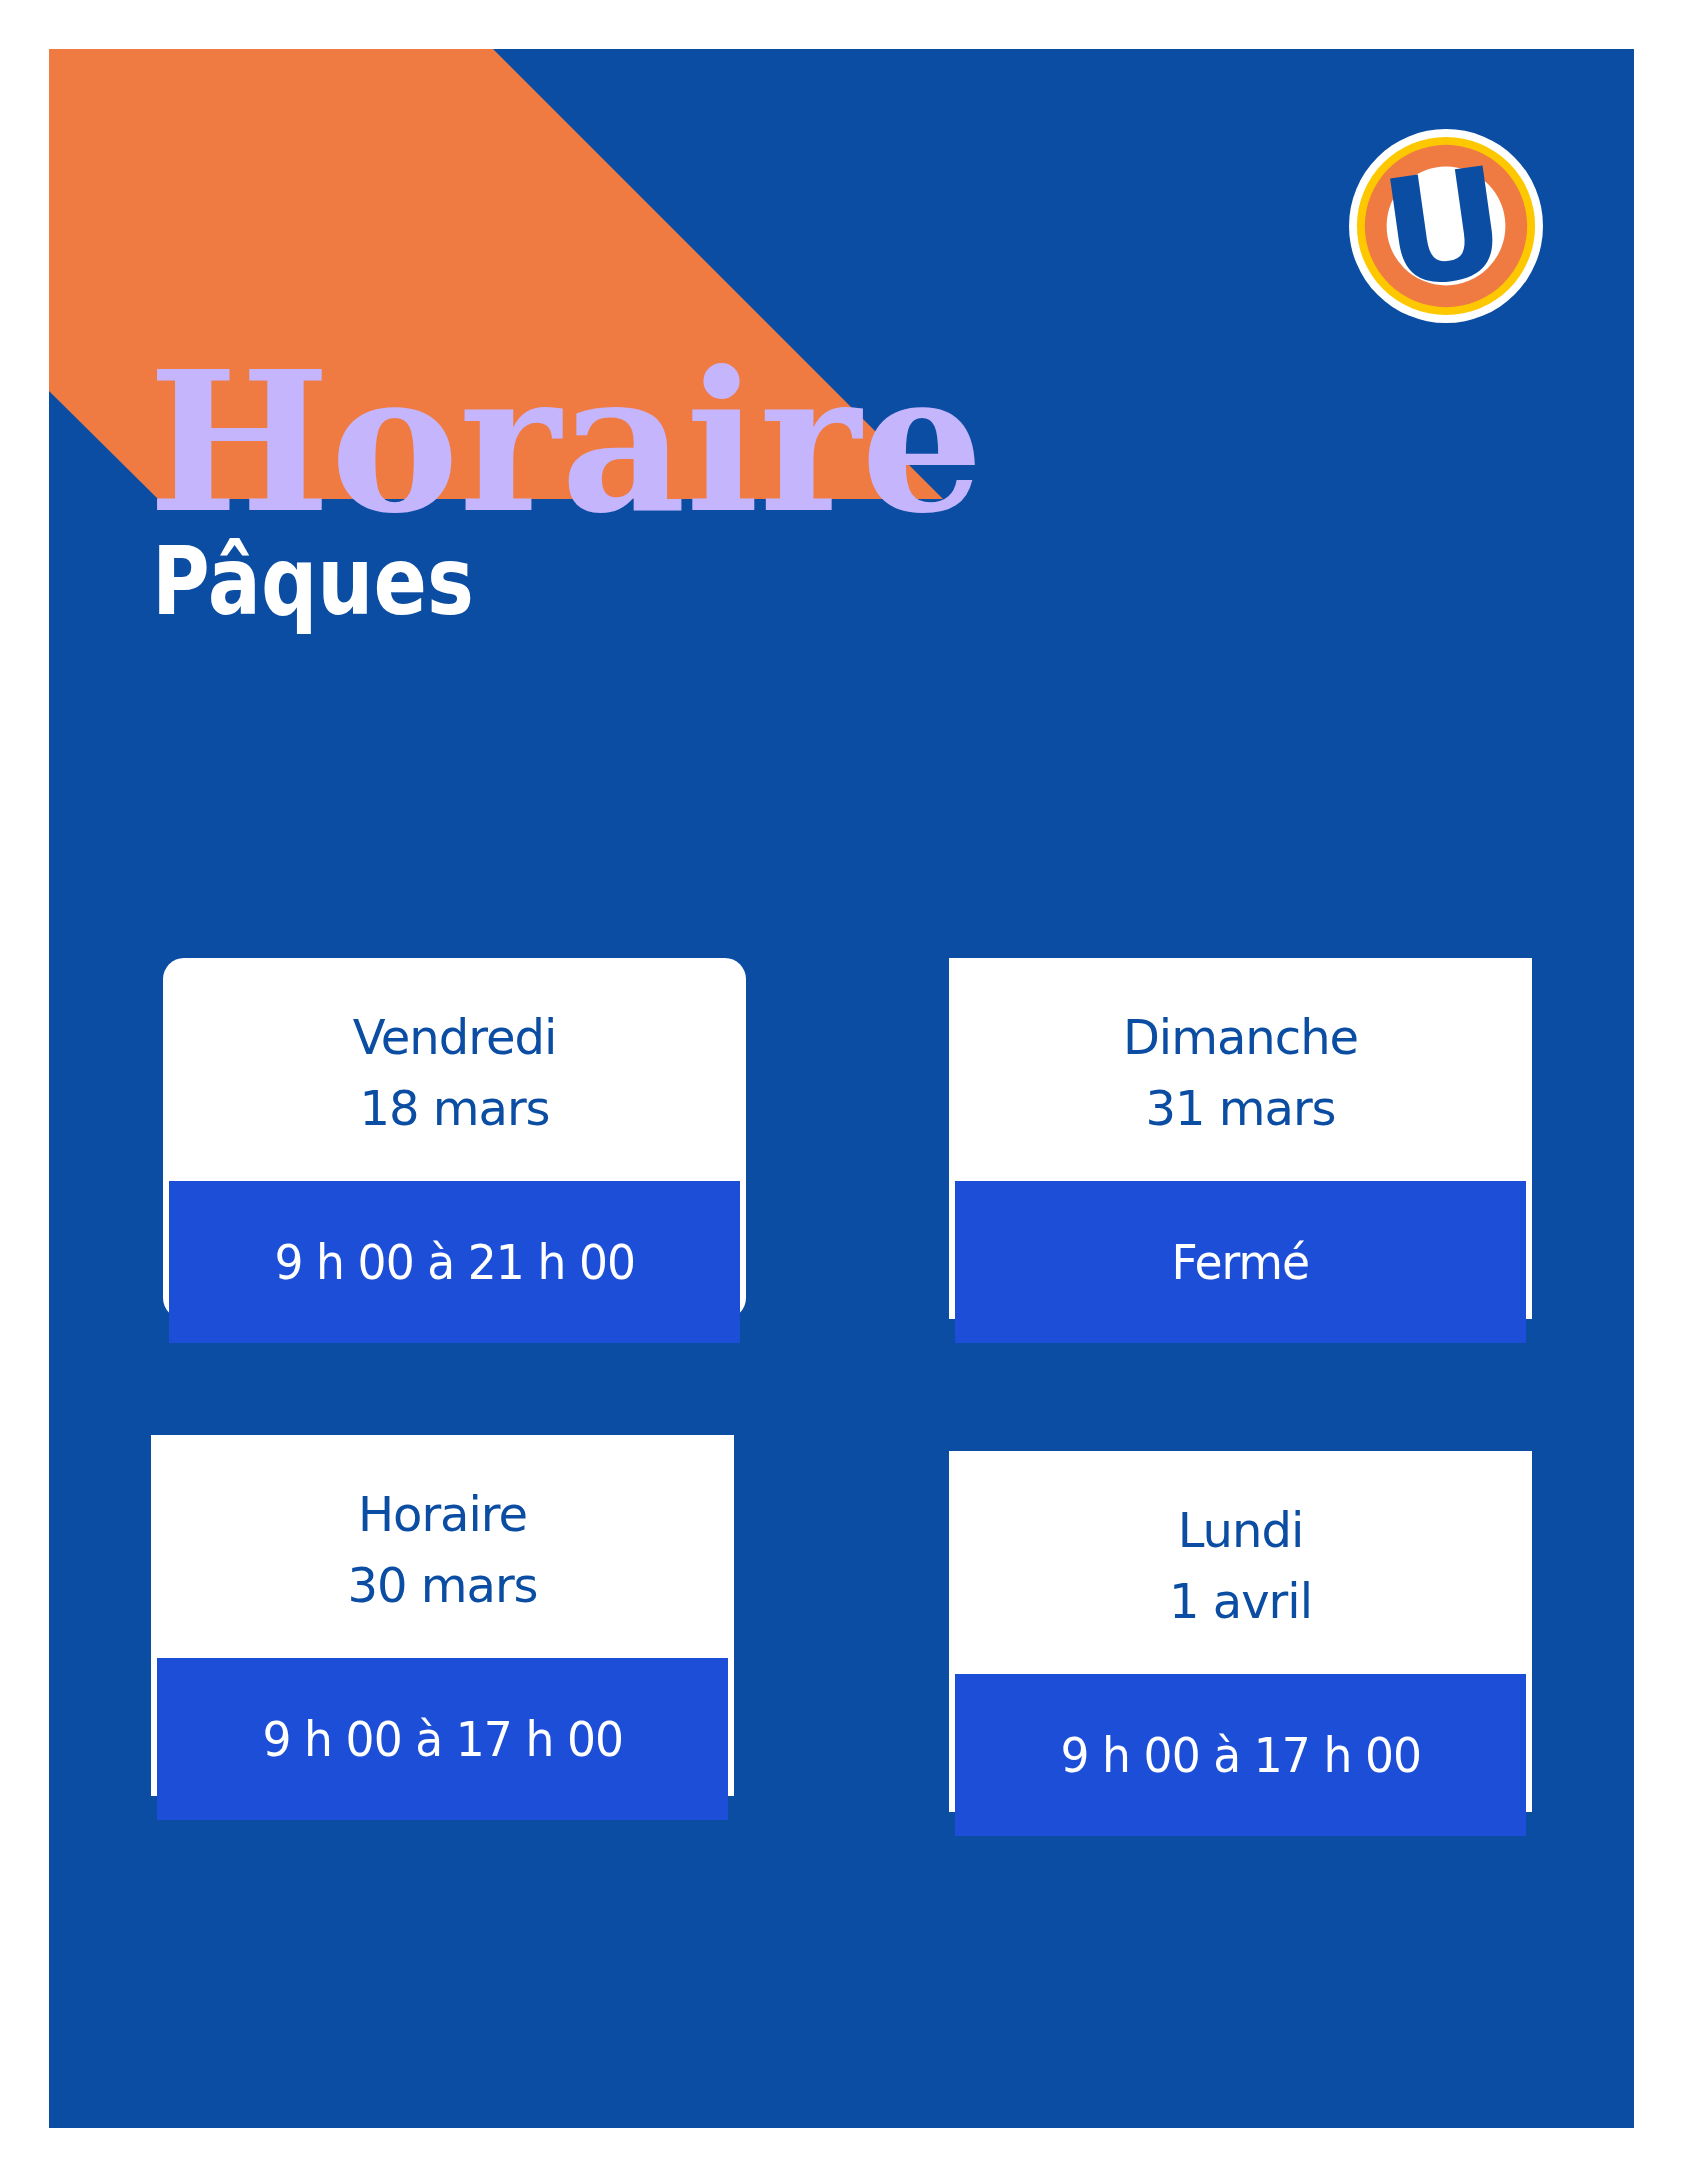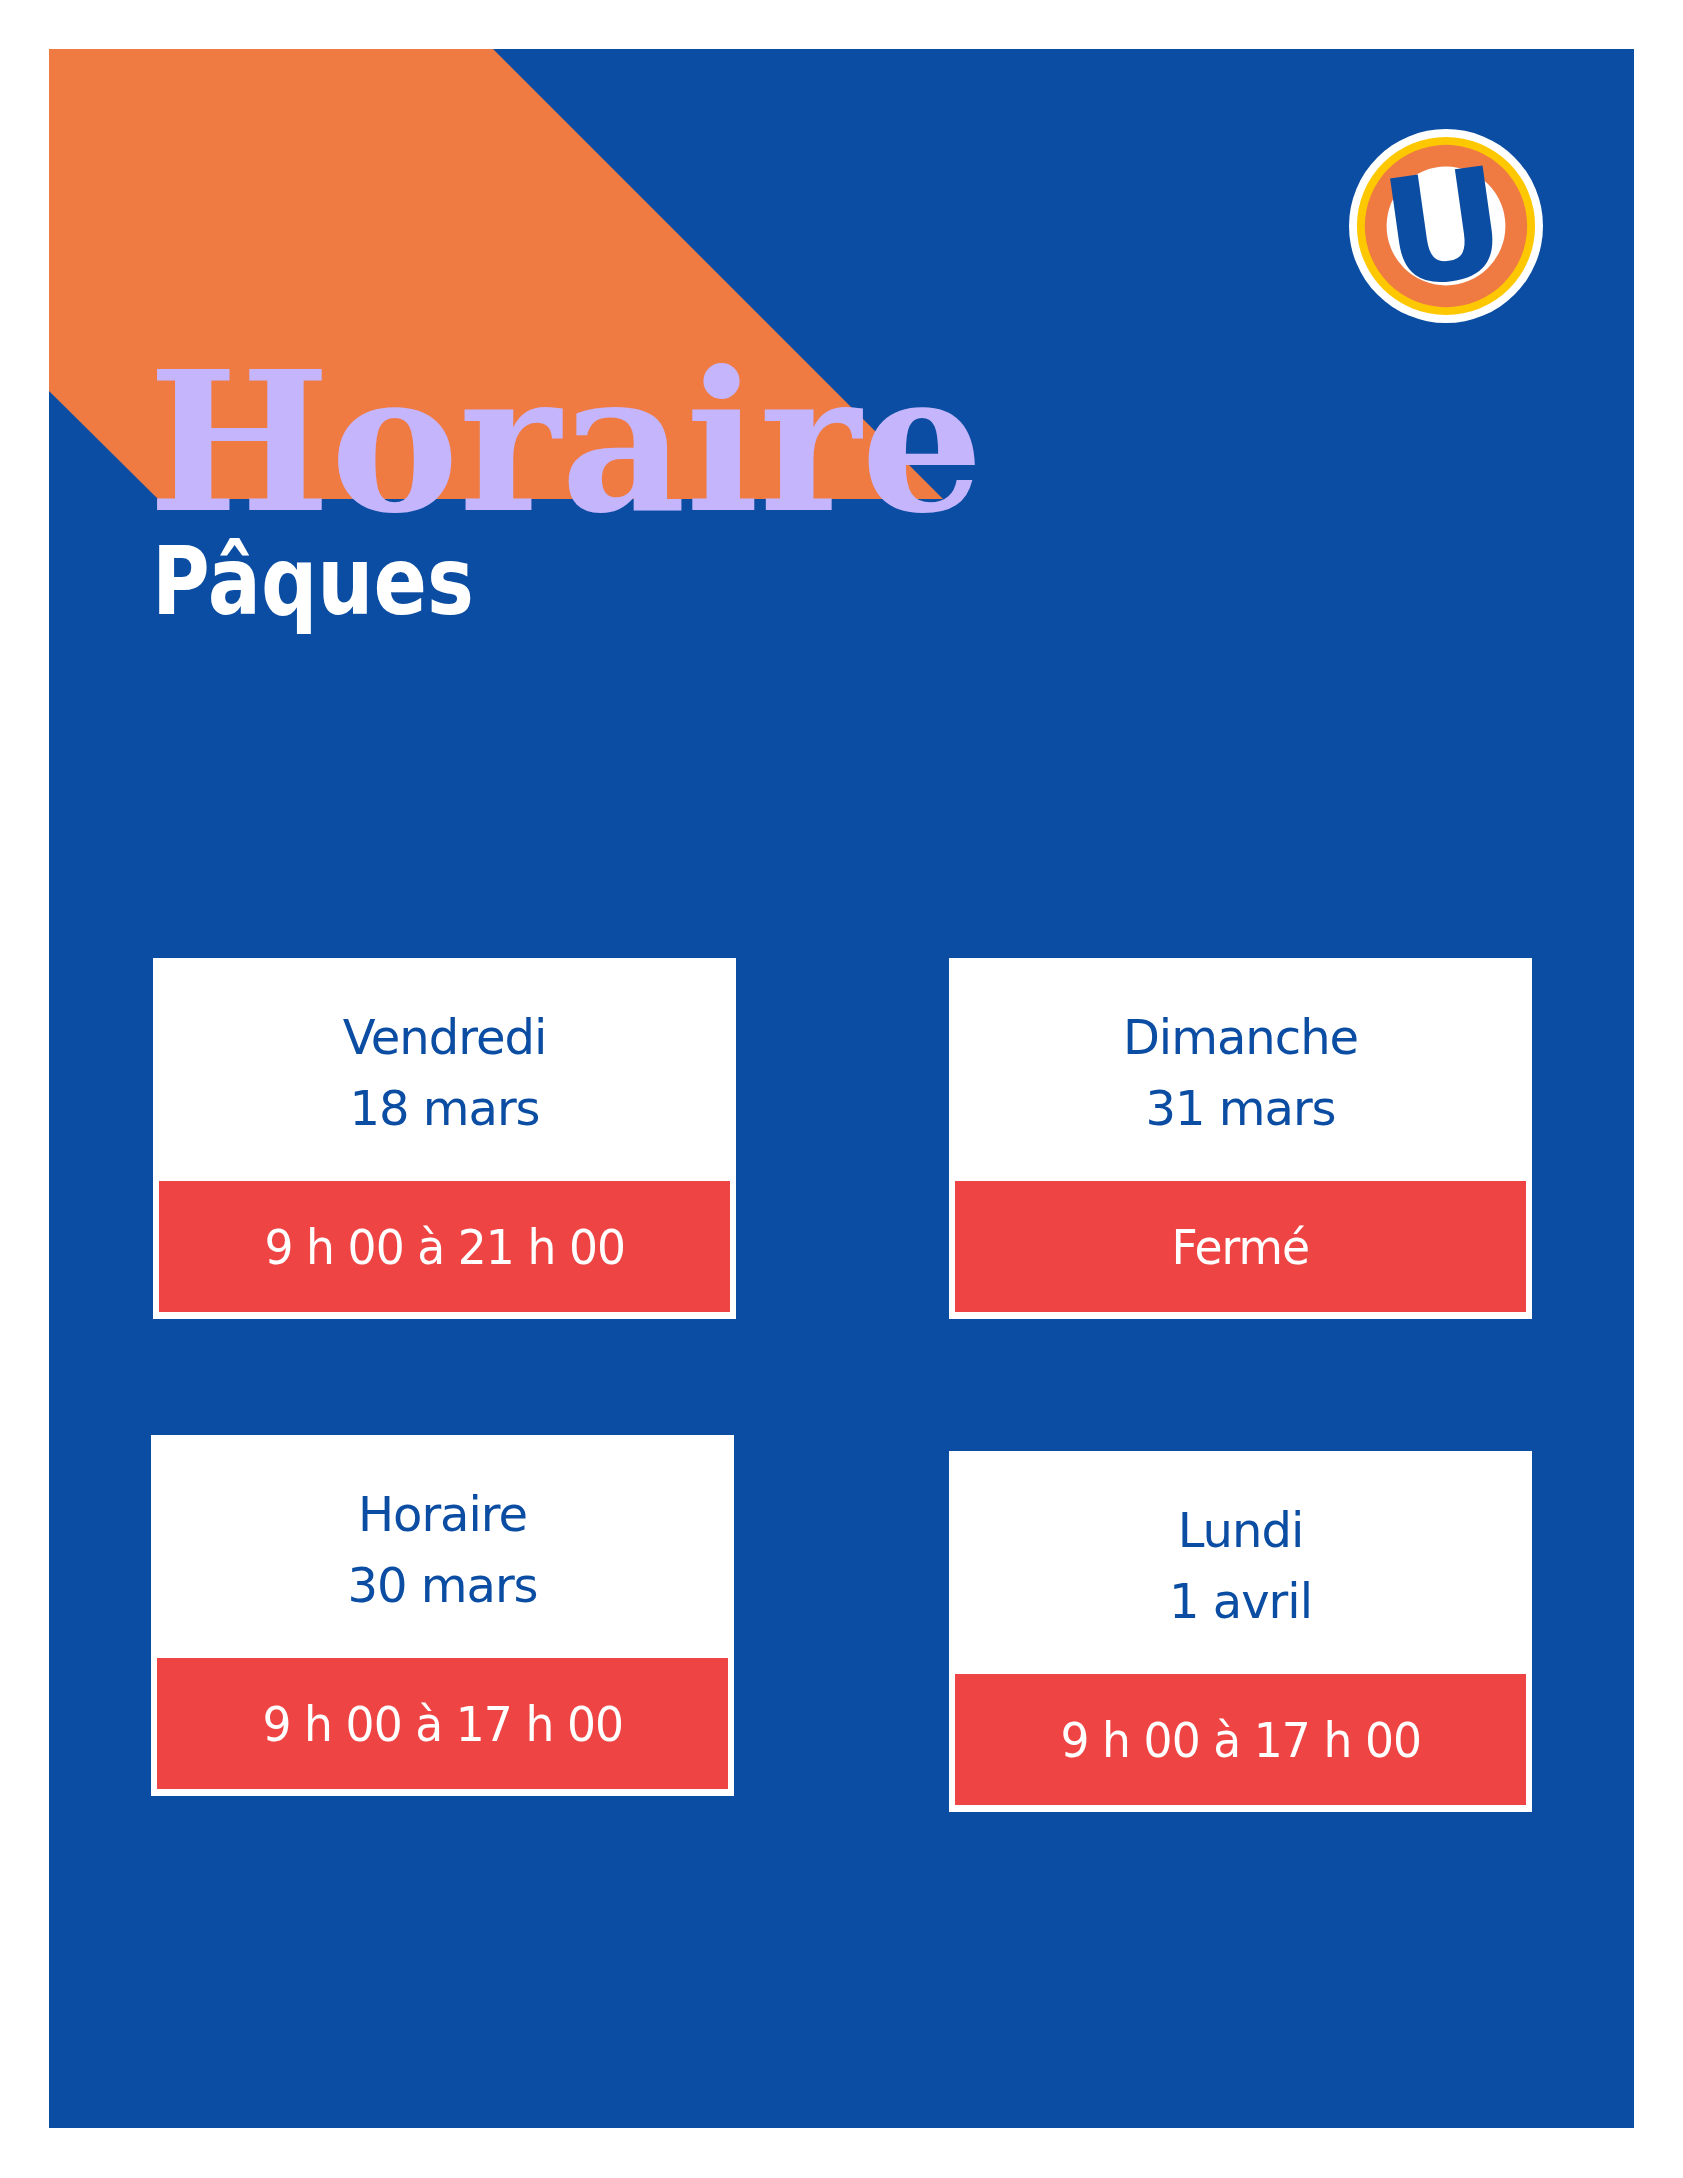--- a/index.html
+++ b/index.html
@@ -64,21 +64,21 @@
     height: 194px;
   }
   .card {
     position: absolute;
     width: 583px;
     height: 361px;
     background: #ffffff;
     padding: 6px;
     box-sizing: border-box;
   }
-  .card-1 { left: 104px;  top: 909px;  }
+  .card-1 { left: 114px;  top: 909px; border-radius: 21px;  }
   .card-2 { left: 900px;  top: 909px;  }
   .card-3 { left: 102px;  top: 1386px; }
   .card-4 { left: 900px;  top: 1386px; margin-top: 16px; }
   .card-top {
     height: 217px;
     background: #ffffff;
     display: flex;
     flex-direction: column;
     justify-content: center;
     align-items: center;
@@ -86,22 +86,22 @@
   .day-line, .date-line {
     font-family: "DejaVu Sans", sans-serif;
     font-size: 48px;
     line-height: 71px;
     letter-spacing: -1px;
     color: #0B4DA2;
     text-align: center;
     white-space: nowrap;
   }
   .card-band {
-    height: 131px;
-    background: #ef4444;
+    height: 162px;
+    background: #1d4ed8;
     display: flex;
     justify-content: center;
     align-items: center;
   }
   .hours-line {
     font-family: "DejaVu Sans", sans-serif;
     font-size: 48px;
     letter-spacing: -1px;
     color: #ffffff;
     text-align: center;

